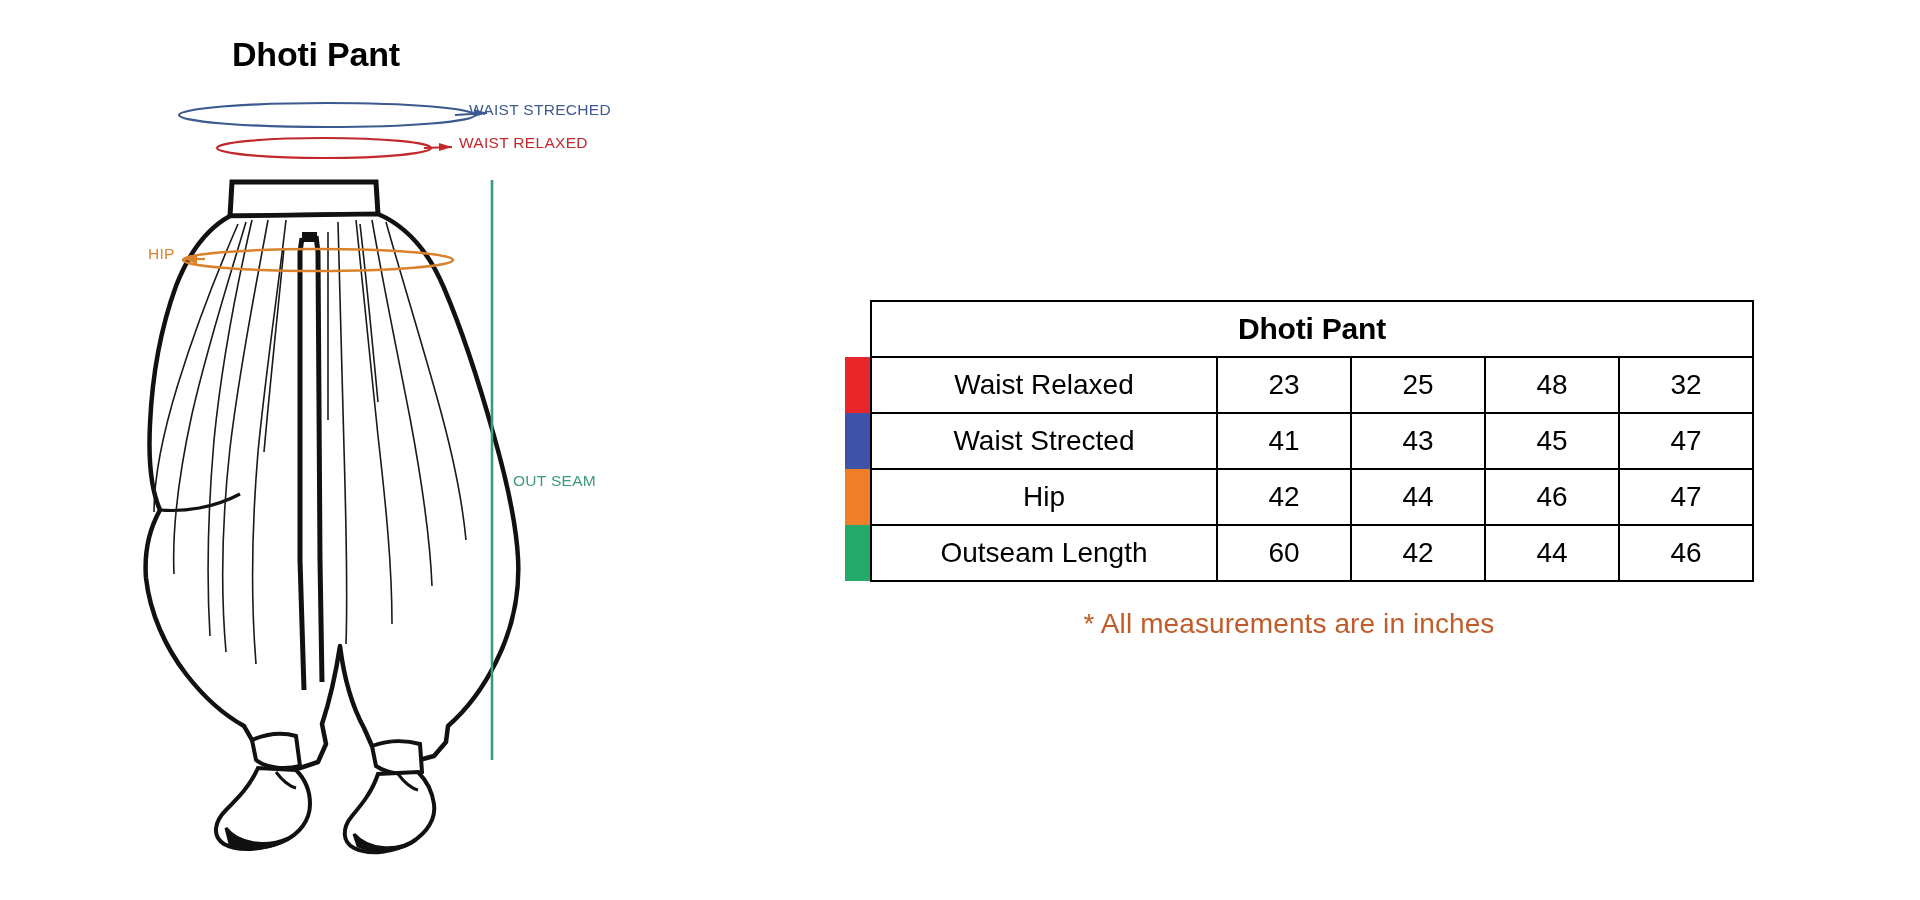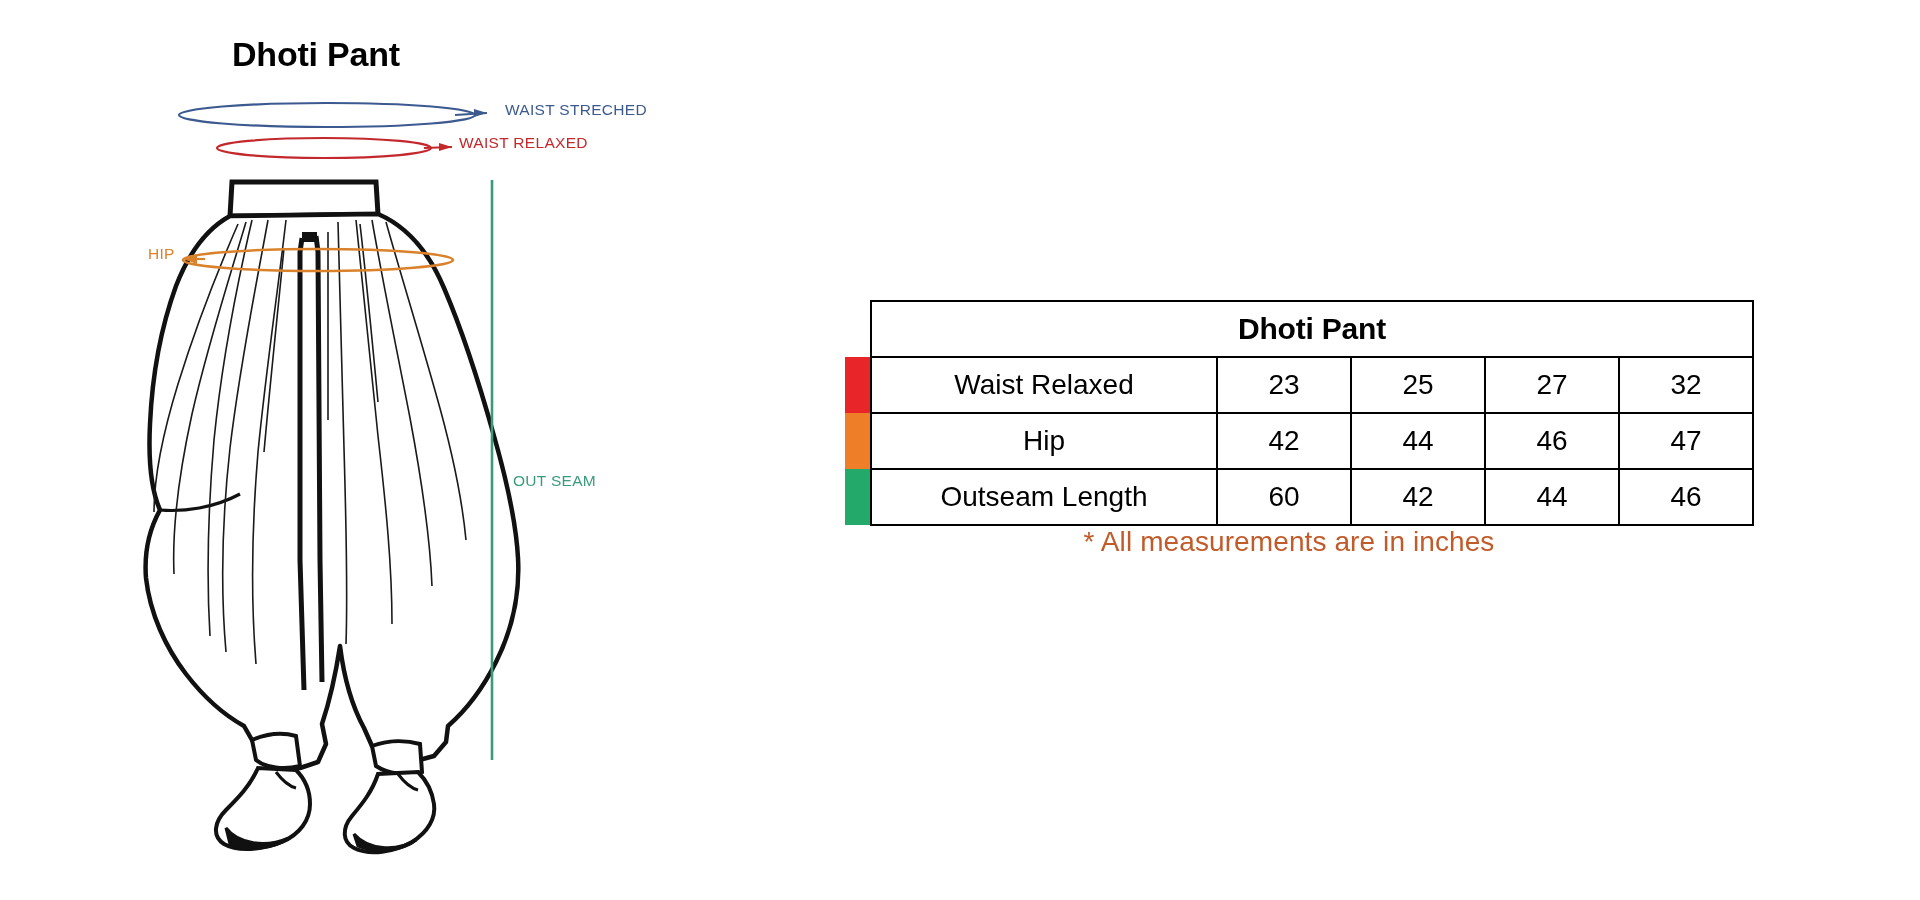--- a/index.html
+++ b/index.html
@@ -42,21 +42,21 @@
   }
 
   .callout-label {
     position: absolute;
     font-size: 15.5px;
     font-weight: 400;
     letter-spacing: 0.3px;
     white-space: nowrap;
   }
   #label-waist-stretched {
-    left: 505px;
+    left: 469px;
     top: 101px;
     color: #3c5a90;
     text-align: right;
   }
   #label-waist-relaxed {
     left: 459px;
     top: 134px;
     color: #c3282c;
   }
   #label-hip {
@@ -133,20 +133,21 @@
     font-weight: 400;
     text-align: left;
     padding-left: 18px;
   }
   td.value-cell {
     font-size: 28px;
     font-weight: 400;
   }
 
   #measurement-note {
+    margin-top: 26px;
     text-align: center;
     font-size: 28px;
     color: #c15c2a;
     letter-spacing: 0.1px;
     width: 888px;
   }
 </style>
 </head>
 <body>
 
@@ -273,24 +274,34 @@
         <td id="table-title-cell" colspan="5">Dhoti Pant</td>
       </tr>
 
       <tr class="data-row">
         <td class="swatch-cell">
           <span class="swatch-block" id="swatch-0" style="background: rgb(232, 38, 42);"></span>
         </td>
         <td class="desc-cell">Waist Relaxed</td>
         <td class="value-cell">23</td>
         <td class="value-cell">25</td>
-        <td class="value-cell">27</td>
+        <td class="value-cell">48</td>
         <td class="value-cell">32</td>
       </tr>
 
+      <tr class="data-row">
+        <td class="swatch-cell">
+          <span class="swatch-block" id="swatch-1" style="background: rgb(63, 82, 168);"></span>
+        </td>
+        <td class="desc-cell">Waist Strected</td>
+        <td class="value-cell">41</td>
+        <td class="value-cell">43</td>
+        <td class="value-cell">45</td>
+        <td class="value-cell">47</td>
+      </tr>
 
       <tr class="data-row">
         <td class="swatch-cell">
           <span class="swatch-block" id="swatch-2" style="background: rgb(239, 126, 40);"></span>
         </td>
         <td class="desc-cell">Hip</td>
         <td class="value-cell">42</td>
         <td class="value-cell">44</td>
         <td class="value-cell">46</td>
         <td class="value-cell">47</td>

